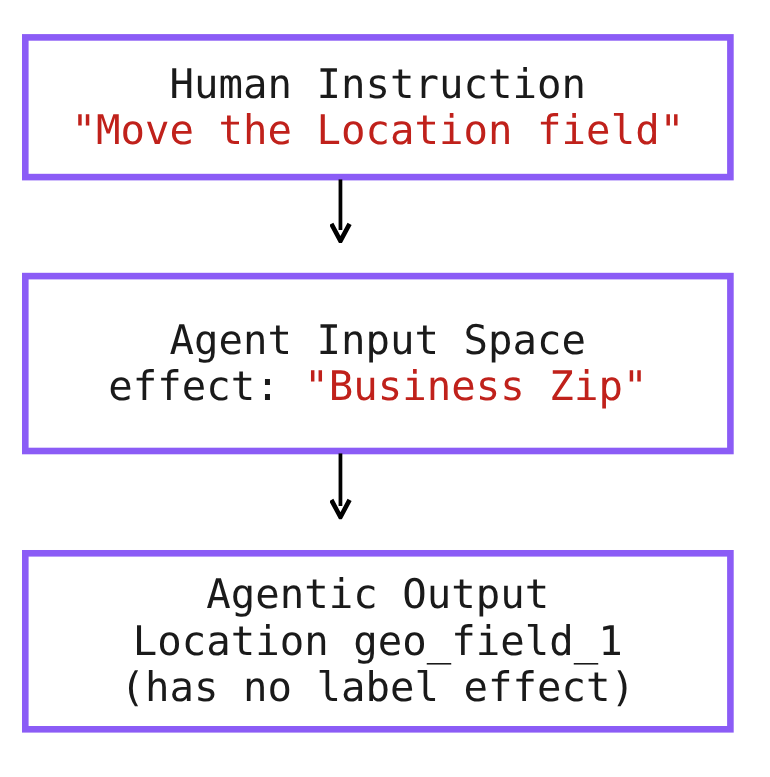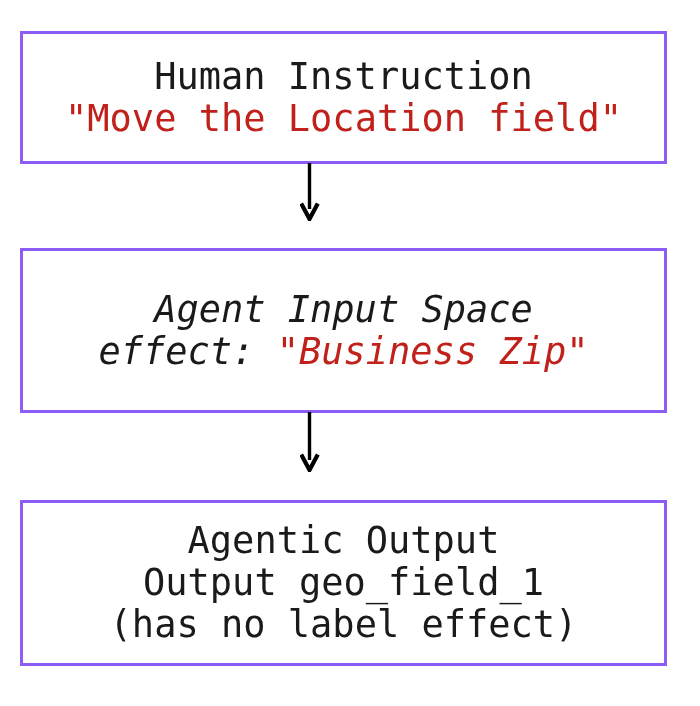--- a/index.html
+++ b/index.html
@@ -21,30 +21,30 @@
     top: 0;
     width: 700px;
     height: 706px;
   }
 
   .node {
     position: absolute;
     left: 20px;
     width: 647px;
     box-sizing: border-box;
-    border: 3px solid #8b5cf6;
+    border: 6px solid #8b5cf6;
     background: #ffffff;
     display: flex;
     flex-direction: column;
     align-items: center;
     justify-content: center;
   }
 
   .node-1 { top: 31px;  height: 133px; }
-  .node-2 { top: 248px; height: 165px; font-style: italic; }
+  .node-2 { top: 248px; height: 165px; }
   .node-3 { top: 500px; height: 166px; }
 
   .line {
     display: block;
     font-size: 37px;
     line-height: 42px;
     letter-spacing: 0px;
     white-space: pre;
     color: #1a1a1a;
     text-align: center;
@@ -87,17 +87,17 @@
 
   <div class="arrow arrow-2">
     <svg width="20" height="60" viewBox="0 0 20 60" aria-hidden="true">
       <line x1="9.5" y1="0" x2="9.5" y2="48" stroke="#000000" stroke-width="3.4"></line>
       <path d="M 1.2 42.5 L 9.5 58 L 17.8 42.5" fill="none" stroke="#000000" stroke-width="4.2" stroke-linecap="butt" stroke-linejoin="miter"></path>
     </svg>
   </div>
 
   <div class="node node-3">
     <span class="line">Agentic Output</span>
-    <span class="line">Output geo_field_1</span>
+    <span class="line">Location geo_field_1</span>
     <span class="line">(has no label effect)</span>
   </div>
 
 </div>
 
 </body></html>

